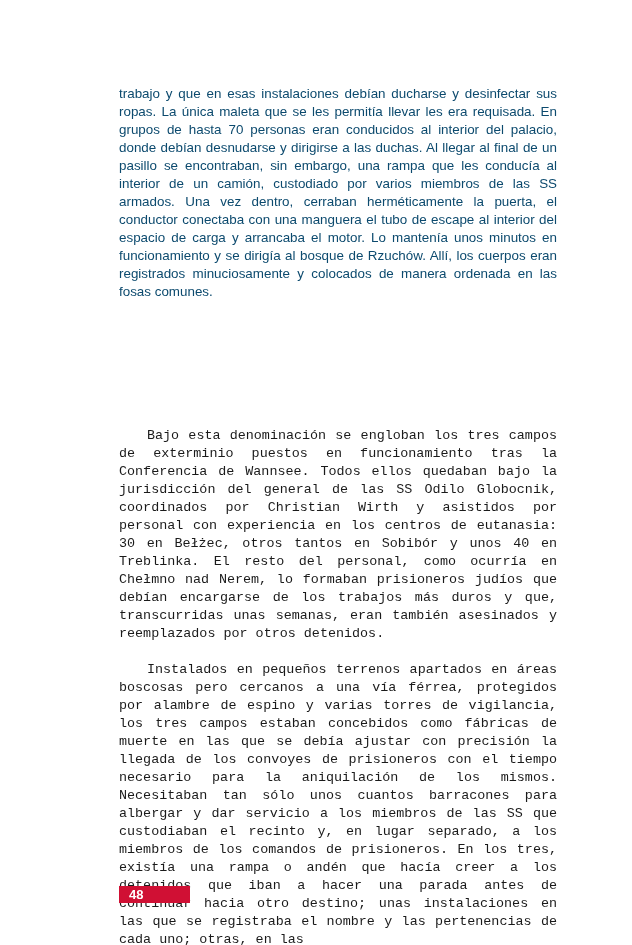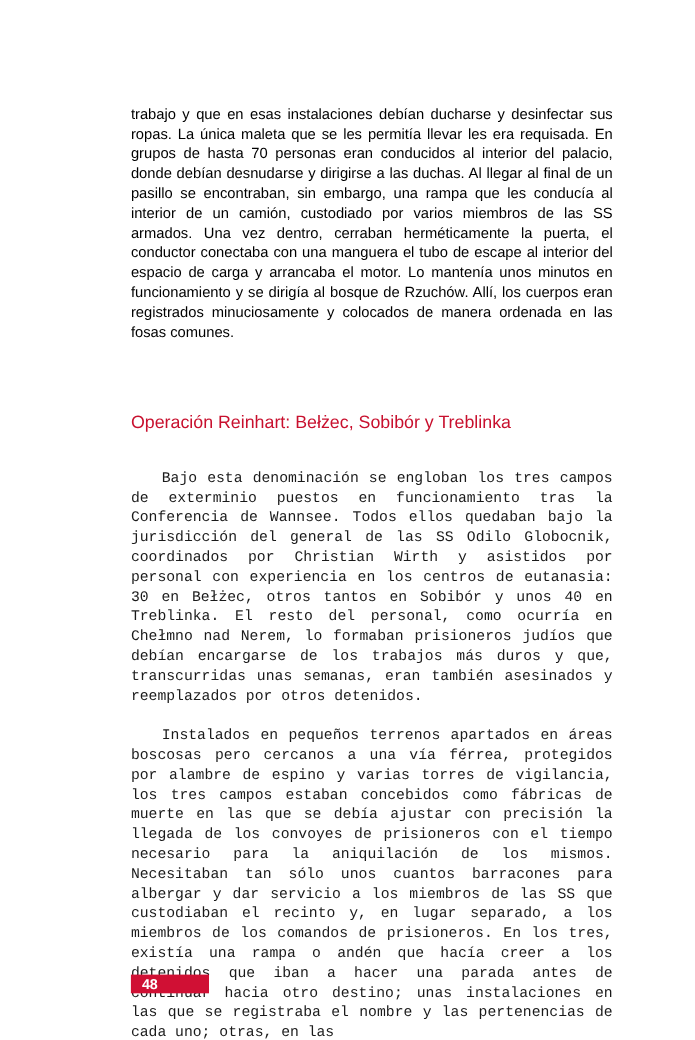--- a/index.html
+++ b/index.html
@@ -1,21 +1,21 @@
 <!DOCTYPE html>
 <html><head>
 <meta charset="utf-8">
 <style>
   html, body { margin: 0; padding: 0; background: #ffffff; }
   body { width: 632px; height: 945px; position: relative; overflow: hidden; }
   .page { position: absolute; left: 0; top: 0; width: 632px; height: 945px; background: #fff; }
   .column {
-    position: absolute; left: 119px; top: 95px; width: 438px;
+    position: absolute; left: 119px; top: 85px; width: 438px;
     font-family: "Liberation Sans", sans-serif; font-size: 13.4px; line-height: 18px;
-    color: #000000; text-align: justify;
+    color: #0c4a6e; text-align: justify;
   }
   .column p { margin: 0; text-align: justify; }
   .para-cont { }
   .heading {
     position: absolute; left: 119px; top: 374px;
     font-family: "Liberation Sans", sans-serif; font-size: 16.2px; line-height: 20px;
     color: #c8102e; font-weight: normal; margin: 0;
   }
   .section2 { position: absolute; left: 119px; top: 427px; width: 438px;
     font-family: "Liberation Sans", sans-serif; font-size: 13.4px; line-height: 18px; color: #1a1a1a; }
@@ -33,21 +33,20 @@
   }
 </style>
 </head>
 <body>
 
 <div class="page">
   <div class="column">
     <p class="para-cont">trabajo y que en esas instalaciones debían ducharse y desinfectar sus ropas. La única maleta que se les permitía llevar les era requisada. En grupos de hasta 70 personas eran conducidos al interior del palacio, donde debían desnudarse y dirigirse a las duchas. Al llegar al final de un pasillo se encontraban, sin embargo, una rampa que les conducía al interior de un camión, custodiado por varios miembros de las SS armados. Una vez dentro, cerraban herméticamente la puerta, el conductor conectaba con una manguera el tubo de escape al interior del espacio de carga y arrancaba el motor. Lo mantenía unos minutos en funcionamiento y se dirigía al bosque de Rzuchów. Allí, los cuerpos eran registrados minuciosamente y colocados de manera ordenada en las fosas comunes.</p>
   </div>
 
-  <h2 class="heading">Operación Reinhart: Bełżec, Sobibór y Treblinka</h2>
 
   <div class="section2">
     <p>Bajo esta denominación se engloban los tres campos de exterminio puestos en funcionamiento tras la Conferencia de Wannsee. Todos ellos quedaban bajo la jurisdicción del general de las SS Odilo Globocnik, coordinados por Christian Wirth y asistidos por personal con experiencia en los centros de eutanasia: 30 en Bełżec, otros tantos en Sobibór y unos 40 en Treblinka. El resto del personal, como ocurría en Chełmno nad Nerem, lo formaban prisioneros judíos que debían encargarse de los trabajos más duros y que, transcurridas unas semanas, eran también asesinados y reemplazados por otros detenidos.</p>
     <p>Instalados en pequeños terrenos apartados en áreas boscosas pero cercanos a una vía férrea, protegidos por alambre de espino y varias torres de vigilancia, los tres campos estaban concebidos como fábricas de muerte en las que se debía ajustar con precisión la llegada de los convoyes de prisioneros con el tiempo necesario para la aniquilación de los mismos. Necesitaban tan sólo unos cuantos barracones para albergar y dar servicio a los miembros de las SS que custodiaban el recinto y, en lugar separado, a los miembros de los comandos de prisioneros. En los tres, existía una rampa o andén que hacía creer a los detenidos que iban a hacer una parada antes de continuar hacia otro destino; unas instalaciones en las que se registraba el nombre y las pertenencias de cada uno; otras, en las</p>
   </div>
 
   <div class="footer">
     <div class="page-num">48</div>
   </div>
 </div>

